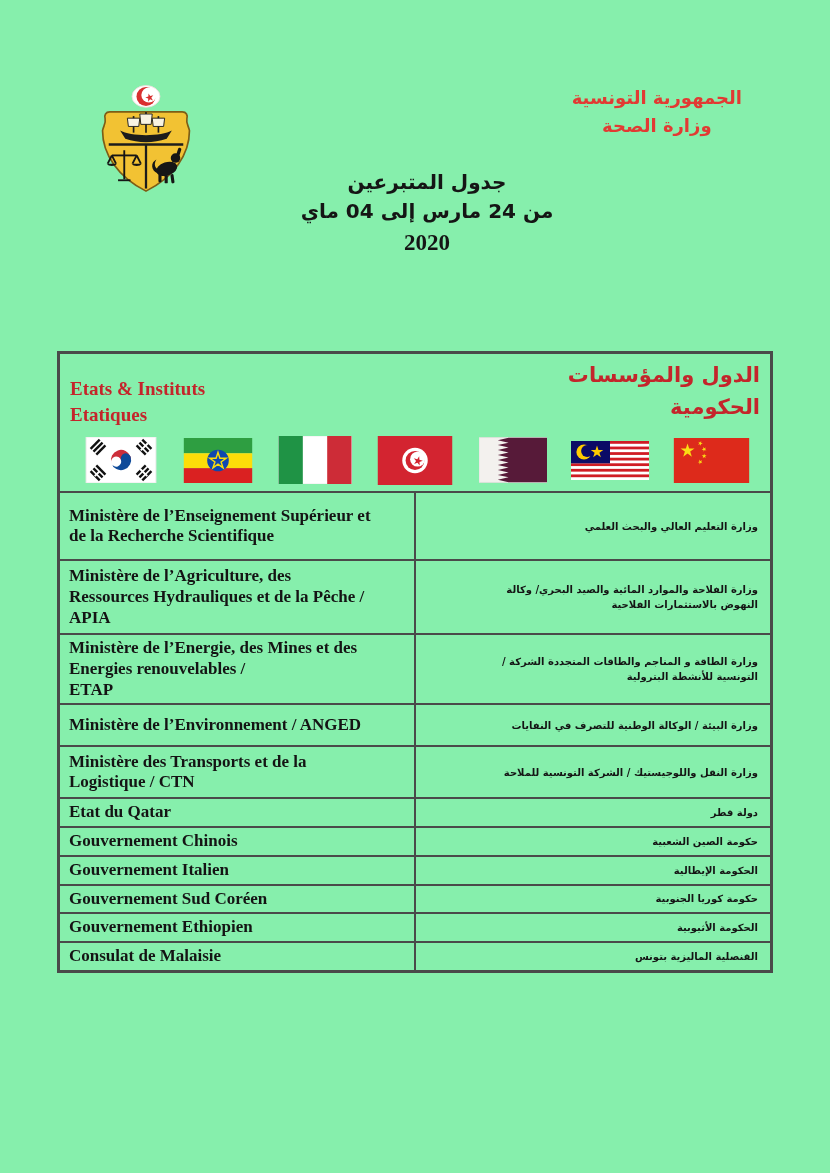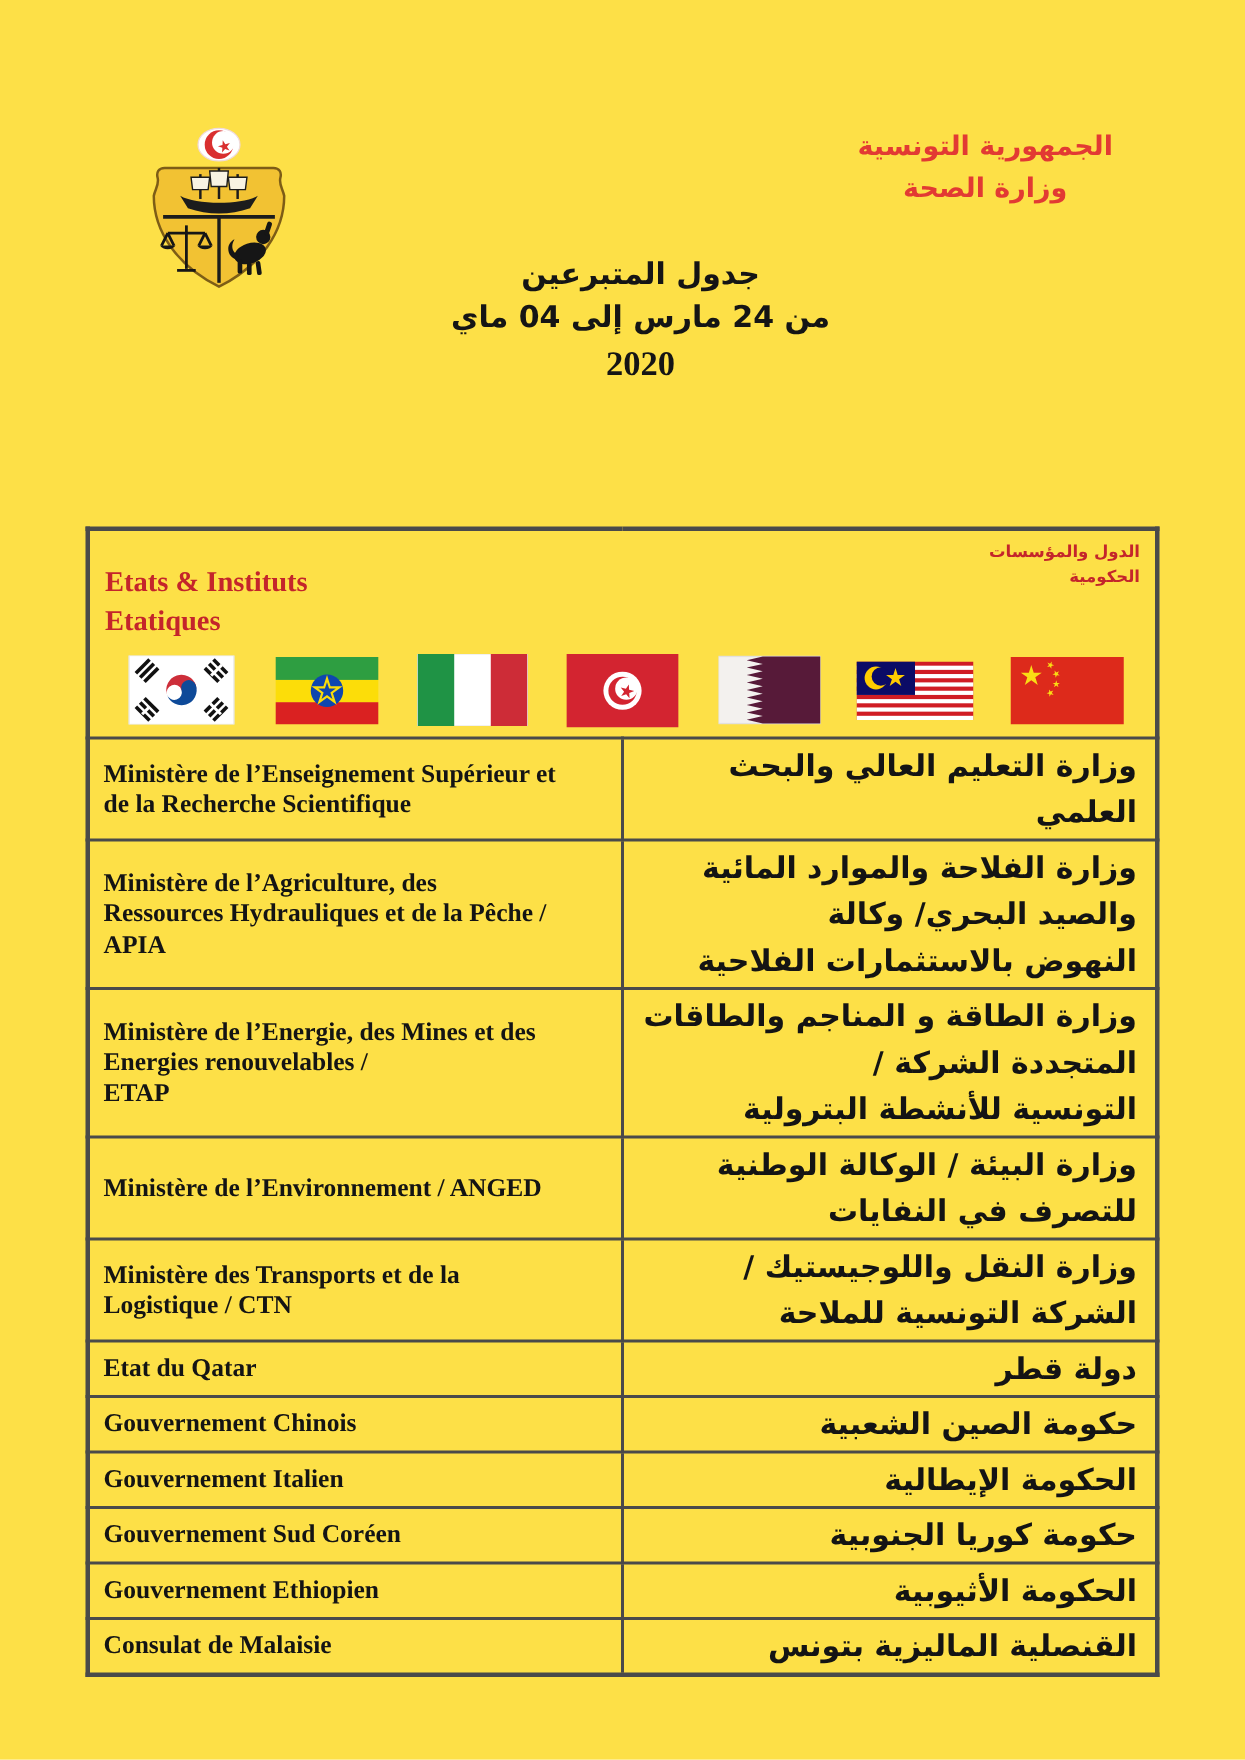--- a/index.html
+++ b/index.html
@@ -1,46 +1,46 @@
 <!DOCTYPE html>
 <html lang="fr"><head>
 <meta charset="utf-8">
 <style>
   html,body{margin:0;padding:0;background:#ffffff;}
   body{width:830px;height:1173px;position:relative;overflow:hidden;
        font-family:"Liberation Sans",sans-serif;}
-  .page{position:absolute;inset:0;background:#fde047;padding-left:36px;}
+  .page{position:absolute;inset:0;background:#86efac;padding-left:36px;}
 
   
   .emblem{position:absolute;left:94px;top:84px;width:104px;height:118px;}
   .gov-block{position:absolute;top:84px;right:88px;text-align:center;
              color:#e23a33;font-family:"DejaVu Sans",sans-serif;font-weight:bold;
              font-size:18px;line-height:1.55;direction:rtl;}
   .title-block{position:absolute;top:168px;left:24px;right:0;text-align:center;
                color:#151515;font-family:"DejaVu Sans",sans-serif;font-weight:bold;
                font-size:20px;line-height:1.45;direction:rtl;}
   .title-year{font-family:"Liberation Serif",serif;font-size:23px;direction:ltr;}
 
   
   table.donors{position:absolute;left:57px;top:351px;width:716px;
                border-collapse:collapse;table-layout:fixed;}
   table.donors,table.donors td{border:2px solid #4a4a4a;}
   table.donors{border-width:3px;}
   td.fr-cell{width:362px;font-family:"Liberation Serif",serif;font-weight:bold;
              font-size:17px;line-height:1.22;color:#141414;
              padding:3px 6px 3px 9px;white-space:pre-line;vertical-align:middle;}
-  td.ar-cell{font-family:"DejaVu Sans",sans-serif;font-weight:bold;font-size:20px;
+  td.ar-cell{font-family:"DejaVu Sans",sans-serif;font-weight:bold;font-size:10px;
              line-height:1.55;color:#141414;text-align:right;direction:rtl;
              padding:2px 12px 2px 6px;white-space:pre-line;vertical-align:middle;}
   tr.head-row td{padding:6px 10px 4px 10px;vertical-align:top;}
   .head-flex{display:flex;justify-content:space-between;align-items:flex-start;}
   .fr-head{color:#c4252b;font-family:"Liberation Serif",serif;font-weight:bold;
            font-size:19px;line-height:1.35;margin-top:16px;white-space:pre-line;}
   .ar-head{color:#c4252b;font-family:"DejaVu Sans",sans-serif;font-weight:bold;
-           font-size:11px;line-height:1.5;text-align:right;direction:rtl;
+           font-size:21px;line-height:1.5;text-align:right;direction:rtl;
            white-space:pre-line;margin-top:0;}
   .flags{display:flex;justify-content:space-between;align-items:center;
          padding:8px 10px 2px 14px;}
   .flag{display:inline-block;line-height:0;}
 </style>
 </head>
 <body>
 
 <div class="page">
 

